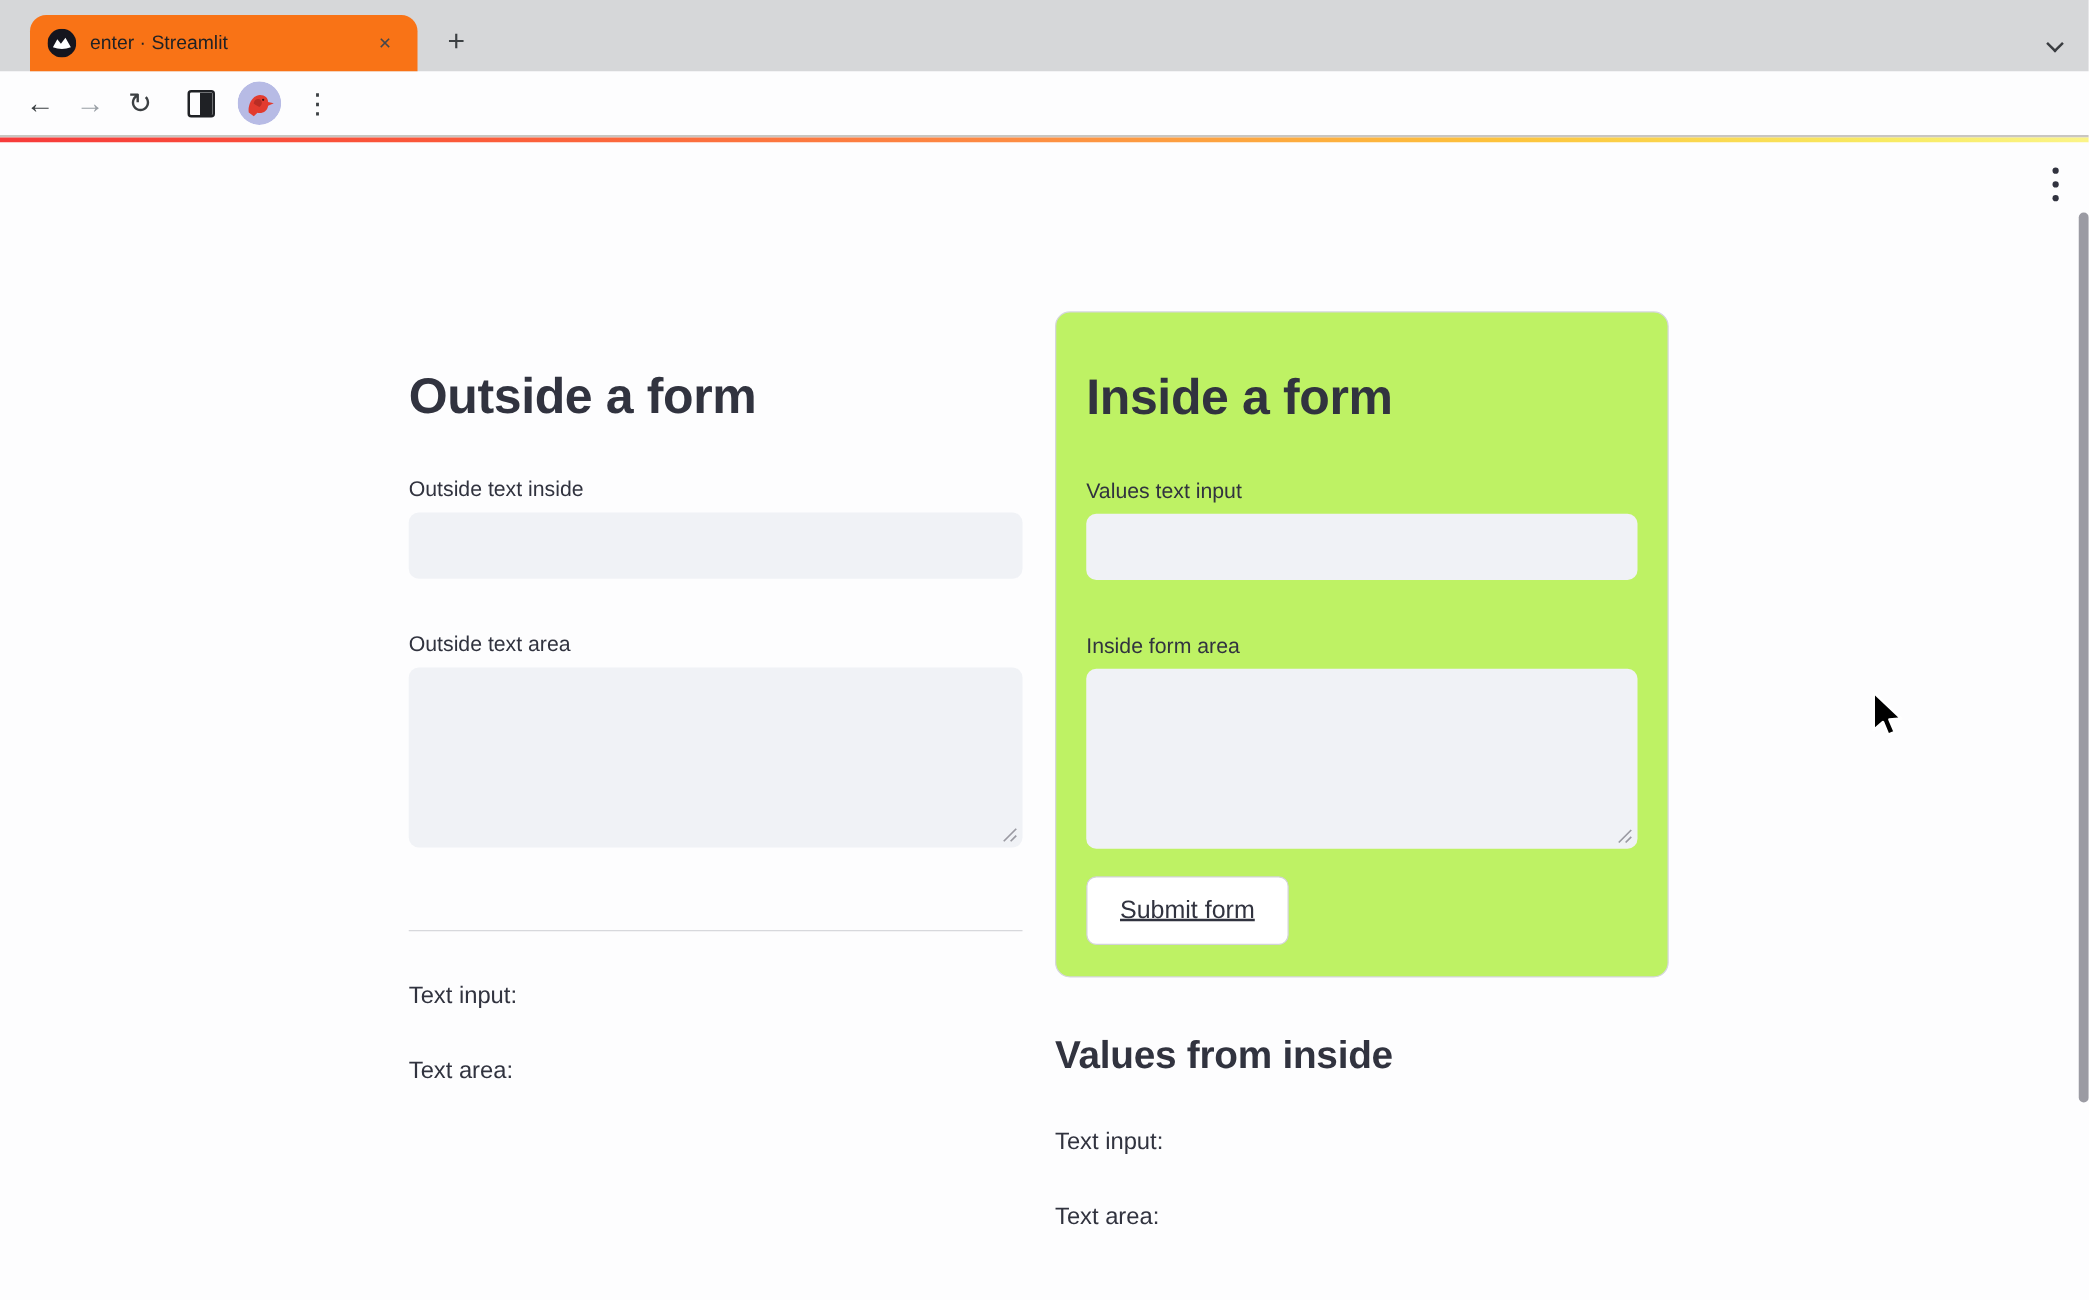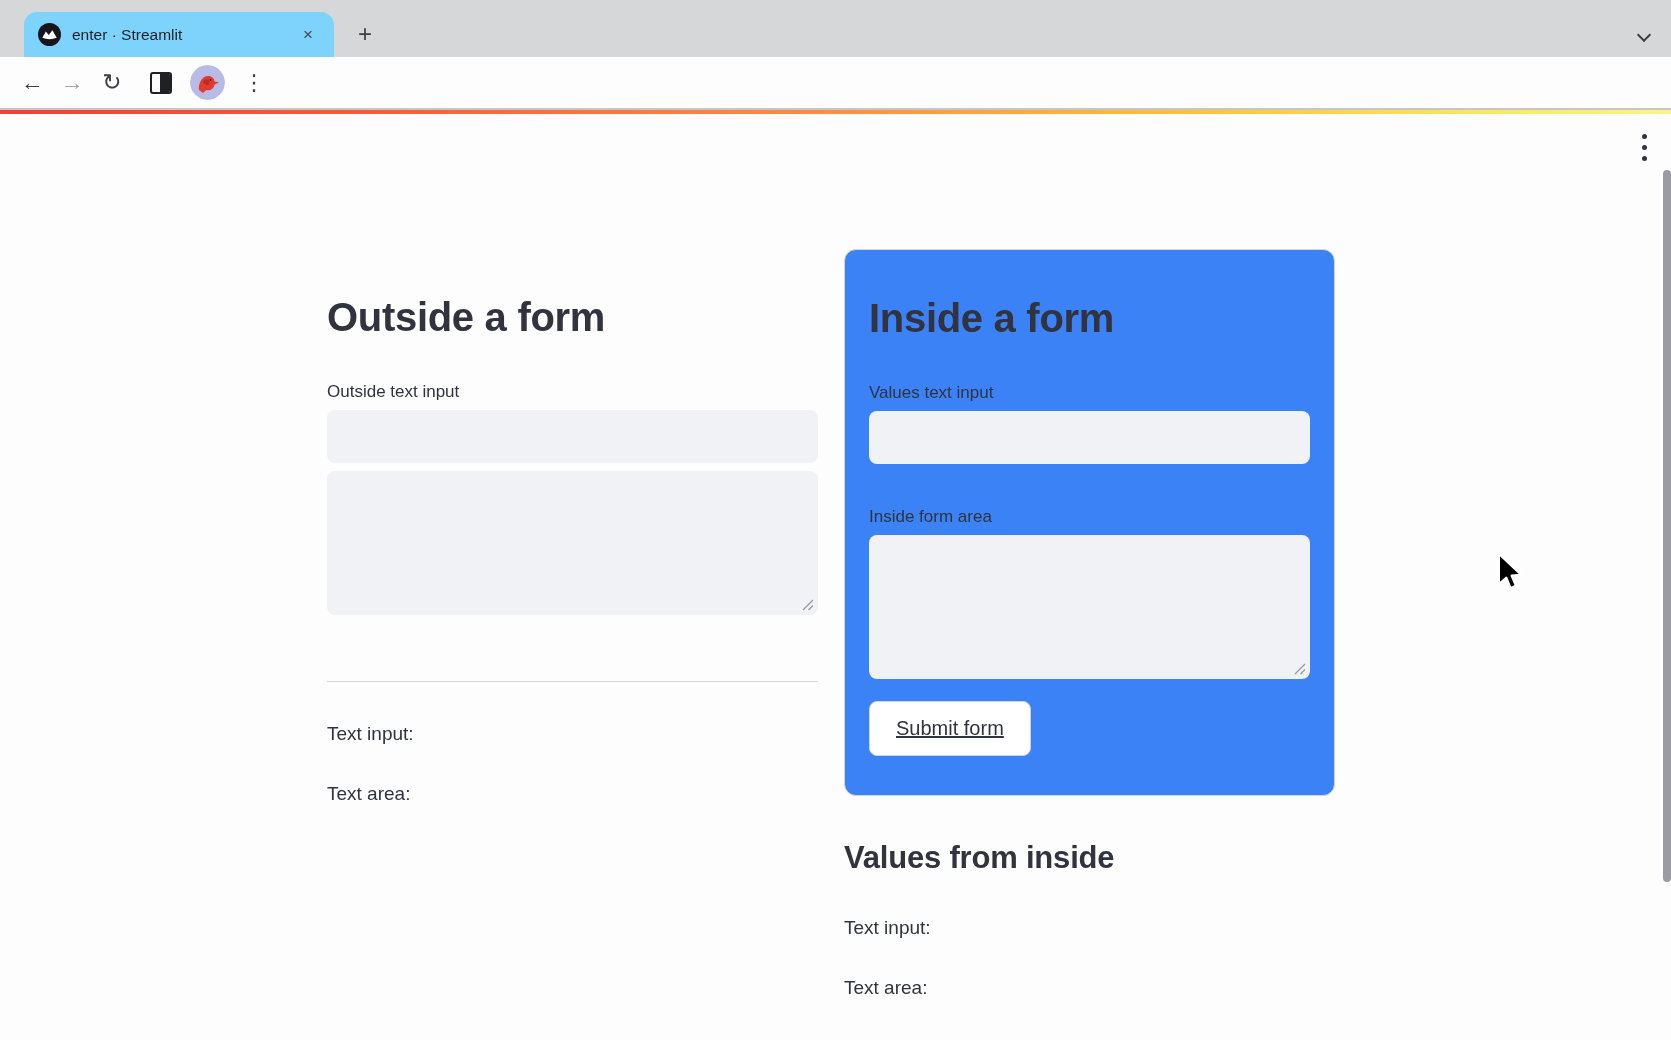--- a/index.html
+++ b/index.html
@@ -1,21 +1,21 @@
 <!DOCTYPE html>
 <html><head>
 <meta charset="utf-8">
 <style>
   * { box-sizing: border-box; margin: 0; padding: 0; }
   html,body { width:1671px; height:1040px; overflow:hidden; }
   body { font-family:"Liberation Sans", sans-serif; background:#fdfdfe; position:relative; }
 
   
   .tabstrip { height:57px; background:#d6d7d9; display:flex; align-items:flex-end; position:relative; }
-  .tab { margin-left:24px; width:310px; height:45px; background:#7dd3fc; border-radius:13px 13px 0 0;
+  .tab { margin-left:24px; width:310px; height:45px; background:#f97316; border-radius:13px 13px 0 0;
          display:flex; align-items:center; padding:0 14px; }
   .favicon { width:23px; height:23px; flex:0 0 auto; }
   .tab-title { flex:1; margin-left:11px; font-size:15.5px; color:#1f2125; white-space:nowrap; overflow:hidden; }
   .tab-close { font-size:17px; color:#45474b; width:24px; height:24px; line-height:24px; text-align:center;
                border-radius:50%; flex:0 0 auto; }
   .newtab-btn { width:34px; height:34px; margin:0 0 5px 14px; font-size:24px; color:#3c4043; text-align:center;
                 line-height:32px; border-radius:50%; }
   .tabstrip-chevron { position:absolute; right:20px; bottom:12px; width:12px; height:12px; }
   .chev { width:10px; height:10px; border-right:2.5px solid #3a3d41; border-bottom:2.5px solid #3a3d41;
           transform:rotate(45deg); margin-top:-3px; }
@@ -65,21 +65,21 @@
   .st-textarea { display:block; width:100%; height:144px; background:#F0F2F6; border:none; border-radius:8px;
                  resize:none; font-size:18px; color:#31333F; padding:10px 14px; outline:none;
                  font-family:"Liberation Sans", sans-serif; }
   .ta-grip { position:absolute; right:4px; bottom:4px; }
 
   .st-hr { border:none; height:1px; background:#d7d8dc; margin-top:66px; }
   .col-left .st-h2 { margin-top:58px; }
   .line-1 { margin-top:40px; }
   .line-2 { margin-top:36px; }
 
-  .st-form { border:1px solid #d5d6dd; border-radius:12px; padding:44px 24px 39px; background:#3b82f6; }
+  .st-form { border:1px solid #d5d6dd; border-radius:12px; padding:44px 24px 25px; background:#bef264; }
   .submit-btn { display:inline-block; margin-top:22px; height:55px; padding:0 26px; background:#ffffff;
                 border:1px solid #d2d3d8; border-radius:8px; font-size:20px; color:#31333F;
                 font-family:"Liberation Sans", sans-serif;text-decoration:underline; }
   .col-right .st-h2 { margin-top:42px; }
   .col-right .line-1 { margin-top:38px; }
 
   .cursor { position:absolute; left:1496px; top:552px; pointer-events:none; }
 </style>
 </head>
 <body>
@@ -130,23 +130,24 @@
     <span class="dot"></span>
       <span class="dot"></span>
       <span class="dot"></span>
   </div>
 
   <div class="content">
 
     <div class="col col-left">
       <h1 class="st-h1">Outside a form</h1>
 
-      <div class="st-label label-input">Outside text input</div>
+      <div class="st-label label-input">Outside text inside</div>
       <input class="st-input" type="text" value="" style="">
 
+      <div class="st-label label-ta">Outside text area</div>
       <div class="ta-wrap">
         <textarea class="st-textarea" style=""></textarea>
         <svg class="ta-grip" width="12" height="12" viewBox="0 0 12 12">
           <path d="M11 1 L1 11 M11 6.5 L6.5 11" stroke="#9a9aa2" stroke-width="1.4" fill="none"></path>
         </svg>
       </div>
 
       <hr class="st-hr">
 
       <div class="st-body line-1">Text input:</div>

